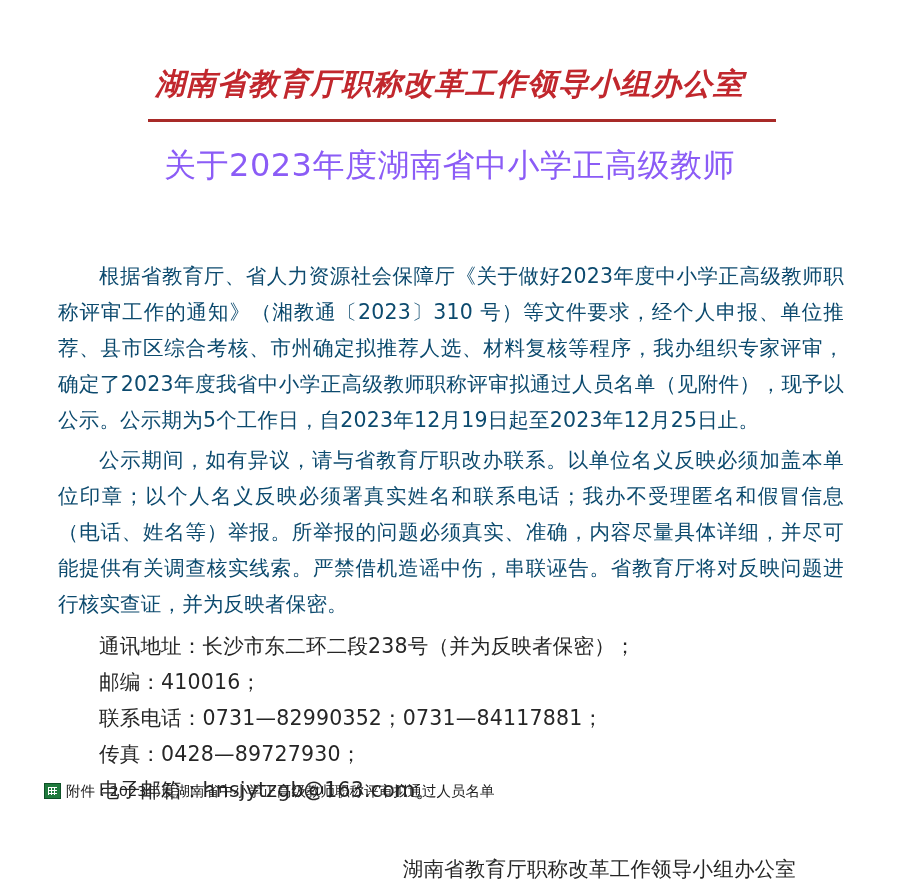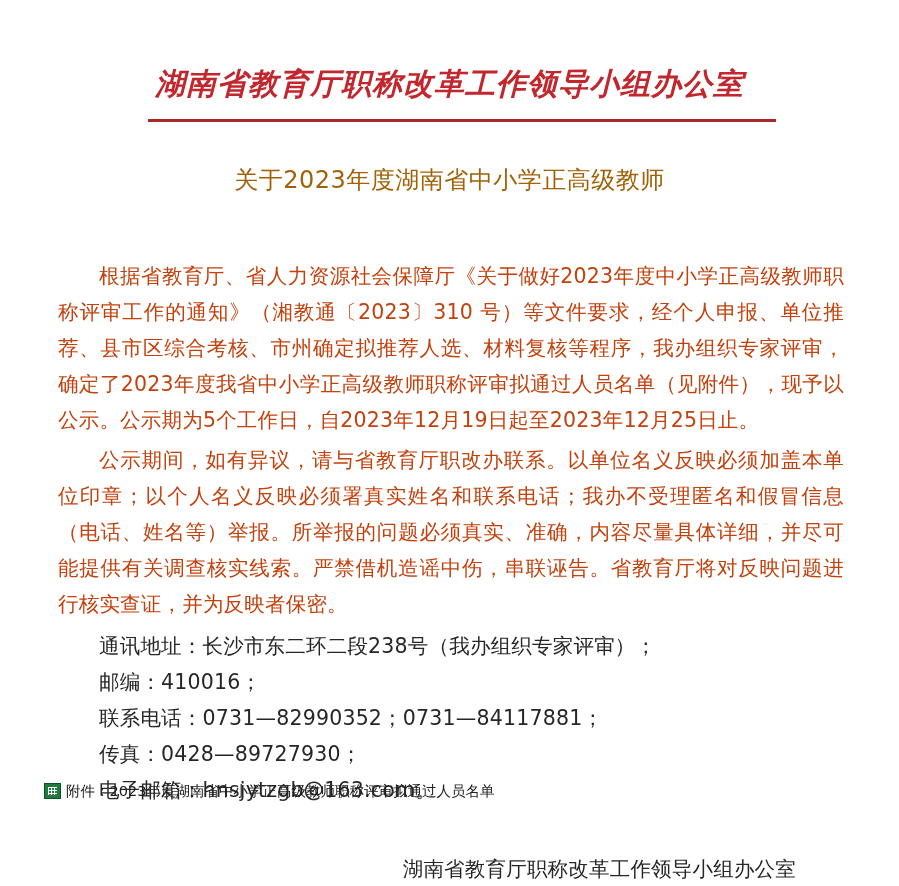--- a/index.html
+++ b/index.html
@@ -46,45 +46,45 @@
     top: 75px;
     width: 628px;
     height: 3px;
     background: #a82a28;
   }
 
   
   .doc-title {
     position: absolute;
     left: 0;
-    top: 117px;
+    top: 102px;
     width: 899px;
     text-align: center;
-    font-size: 24px;
+    font-size: 32px;
     line-height: 38px;
-    color: #a16207;
+    color: #8b5cf6;
     letter-spacing: 0.5px;
   }
   .doc-title-line { display: block; }
 
   
   .body-area {
     position: absolute;
     left: 58px;
     top: 214px;
     width: 786px;
   }
   p.para {
     margin: 0 0 4px 0;
     font-size: 20.5px;
     line-height: 36px;
     text-align: justify;
     text-justify: inter-ideograph;
     text-indent: 2em;
-    color: #c2410c;
+    color: #0c4a6e;
     letter-spacing: 0.2px;
   }
   .contact-block {
     margin-top: 6px;
   }
   p.contact-line {
     margin: 0;
     font-size: 20.5px;
     line-height: 36px;
     color: #262626;
@@ -167,21 +167,21 @@
 
   <div class="doc-title">
     <span class="doc-title-line">关于2023年度湖南省中小学正高级教师</span>
   </div>
 
   <div class="body-area">
     <p class="para">根据省教育厅、省人力资源社会保障厅《关于做好2023年度中小学正高级教师职称评审工作的通知》（湘教通〔2023〕310 号）等文件要求，经个人申报、单位推荐、县市区综合考核、市州确定拟推荐人选、材料复核等程序，我办组织专家评审，确定了2023年度我省中小学正高级教师职称评审拟通过人员名单（见附件），现予以公示。公示期为5个工作日，自2023年12月19日起至2023年12月25日止。</p>
     <p class="para">公示期间，如有异议，请与省教育厅职改办联系。以单位名义反映必须加盖本单位印章；以个人名义反映必须署真实姓名和联系电话；我办不受理匿名和假冒信息（电话、姓名等）举报。所举报的问题必须真实、准确，内容尽量具体详细，并尽可能提供有关调查核实线索。严禁借机造谣中伤，串联诬告。省教育厅将对反映问题进行核实查证，并为反映者保密。</p>
 
     <div class="contact-block">
-      <p class="contact-line">通讯地址：长沙市东二环二段238号（我办组织专家评审）；</p>
+      <p class="contact-line">通讯地址：长沙市东二环二段238号（并为反映者保密）；</p>
       <p class="contact-line">邮编：410016；</p>
       <p class="contact-line">联系电话：0731—82990352；0731—84117881；</p>
       <p class="contact-line">传真：0428—89727930；</p>
       <p class="contact-line">电子邮箱：hnsjytzgb@163.com。</p>
     </div>
   </div>
 
   <div class="attachment">
     <span class="attachment-icon">
       <span class="sheet"></span>

